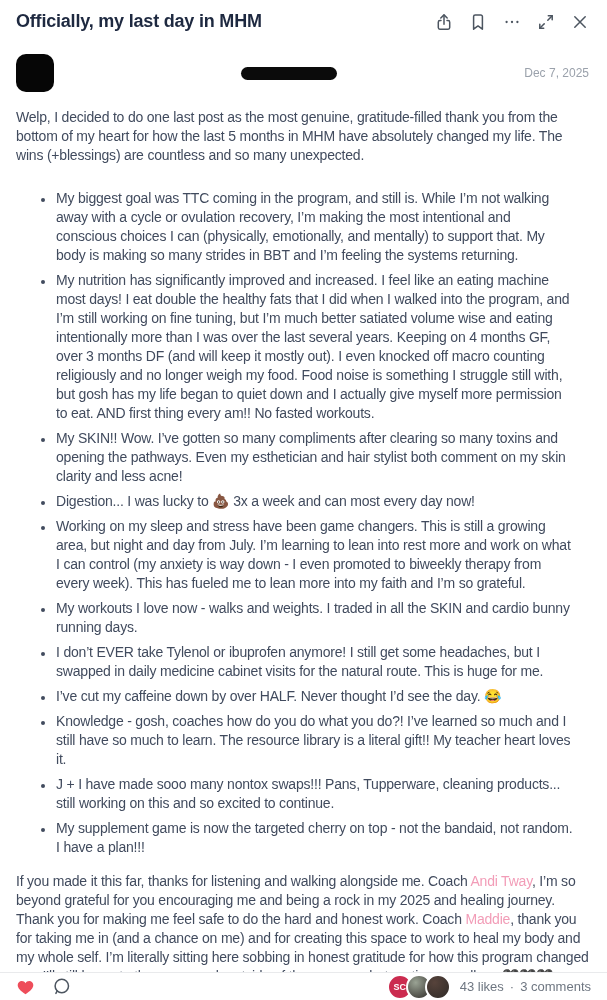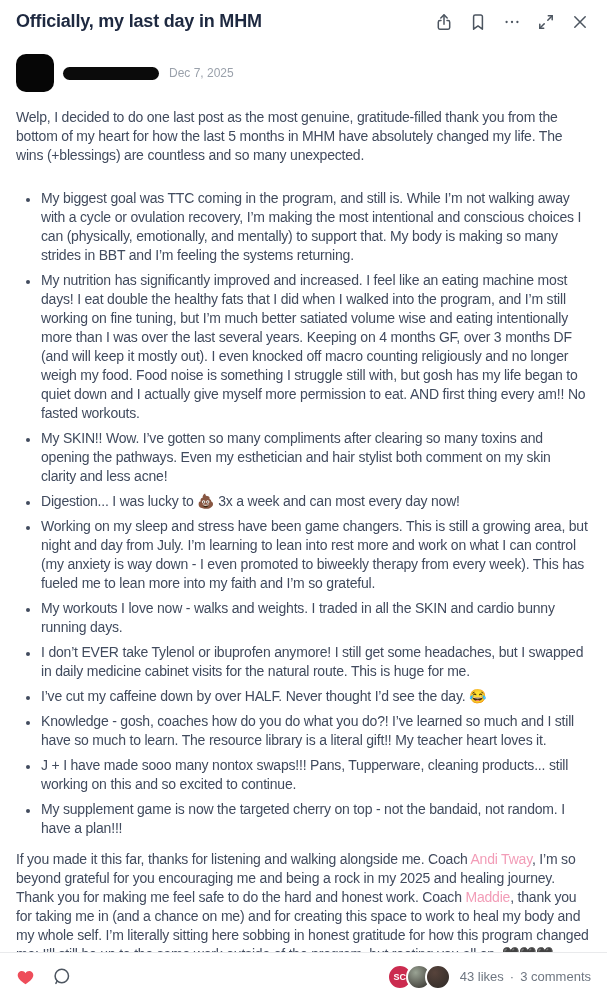--- a/index.html
+++ b/index.html
@@ -8,34 +8,34 @@
     font-family:"Liberation Sans",sans-serif;color:#414b5e;
   }
   .page{position:relative;height:100%;box-sizing:border-box;padding:10px 18px 0 16px;}
   
   .header{display:flex;justify-content:space-between;align-items:flex-start;}
   .title{font-size:18px;line-height:23px;margin:0;color:#1e2940;font-weight:700;letter-spacing:-0.2px;}
   .actions{display:flex;gap:16px;align-items:center;padding-top:3px;}
   .icon-btn{width:18px;height:18px;padding:0;border:0;background:none;color:#4c5560;cursor:pointer;display:block;}
   .icon-btn svg{display:block;width:18px;height:18px;stroke:currentColor;fill:none;stroke-width:1.5;stroke-linecap:round;stroke-linejoin:round;}
   
-  .author{display:flex;align-items:center;margin-top:21px;}
+  .author{display:flex;align-items:center;margin-top:21px;justify-content:space-between;}
   .avatar-redacted{width:38px;height:38px;background:#060606;border-radius:10px;flex:0 0 auto;}
   .name-redacted{width:96px;height:13px;background:#0b0b0b;border-radius:7px;margin-left:9px;}
   .date{margin-left:10px;font-size:12px;color:#9aa1ab;}
   
   .body-text{margin-top:16px;font-size:14px;line-height:19px;letter-spacing:-0.2px;color:#414b5e;}
   .intro{margin:0 0 24px;}
-  .bullets{margin:0;padding:0 0 0 24px;list-style:disc;}
+  .bullets{margin:15px;padding:0 0 0 24px;list-style:disc;}
   .bullets li{margin-bottom:6px;padding-left:1px;}
   .bullets li::marker{color:#414b5e;font-size:12px;}
   .closing{margin:12px 0 0;}
   .mention{color:#f29cb7;cursor:pointer;}
   
-  .footer{position:absolute;left:0;right:0;bottom:0;height:48px;background:#fff;border-top:1px solid #e9eaec;display:flex;align-items:center;box-sizing:border-box;padding:0 16px;}
+  .footer{position:absolute;left:0;right:0;bottom:0;height:28px;background:#fff;border-top:1px solid #e9eaec;display:flex;align-items:center;box-sizing:border-box;padding:0 16px;}
   .footer-left{display:flex;gap:17px;align-items:center;}
   .footer-btn{padding:0;border:0;background:none;cursor:pointer;display:block;}
   .heart-svg{display:block;width:19px;height:18px;}
   .comment-svg{display:block;width:19px;height:19px;stroke:#4c5560;fill:none;stroke-width:1.5;stroke-linecap:round;}
   .footer-right{margin-left:auto;display:flex;align-items:center;}
   .avatar-stack{display:flex;margin-right:9px;cursor:pointer;}
   .reactor{width:22px;height:22px;border-radius:50%;border:2px solid #fff;margin-left:-7px;box-sizing:content-box;
     display:flex;align-items:center;justify-content:center;font-size:9px;font-weight:700;color:#fff;letter-spacing:0;}
   .reactor:first-child{margin-left:0;}
   .counts{font-size:13px;color:#6e7681;display:flex;gap:6px;align-items:center;}

